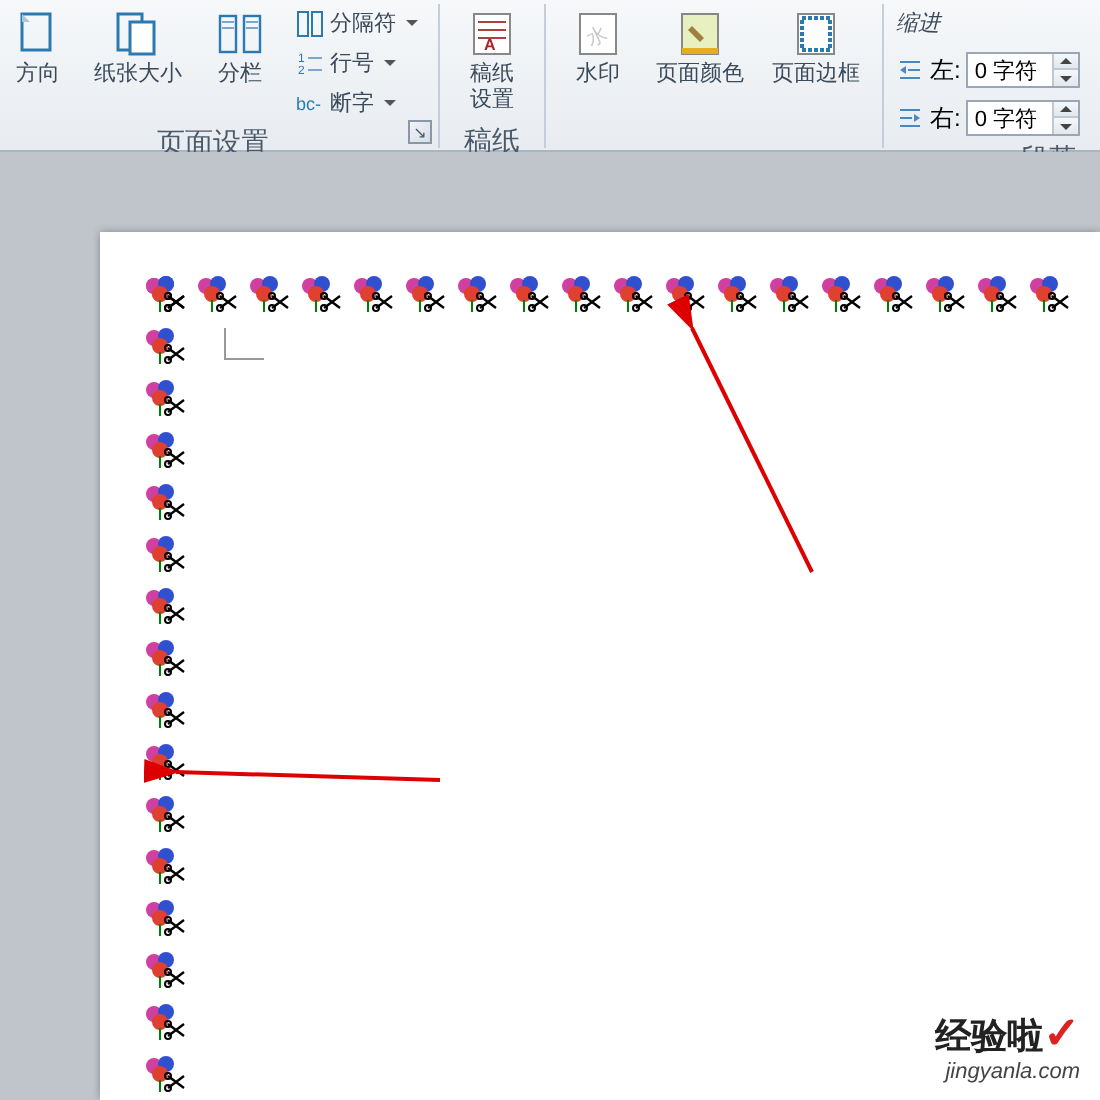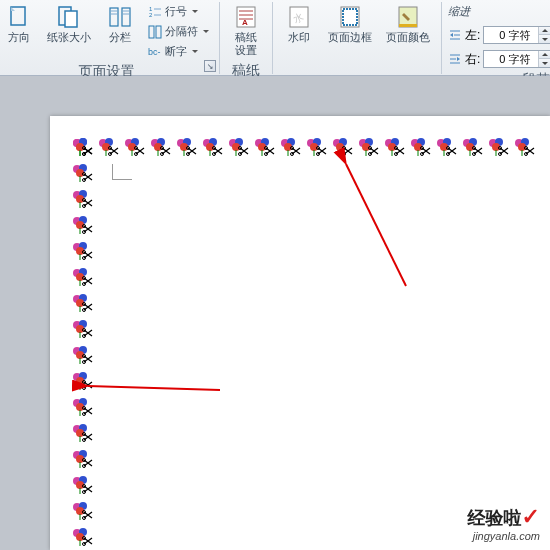--- a/index.html
+++ b/index.html
@@ -96,21 +96,20 @@
       border: 1px solid #9aa7b6;
       height: 18px;
     }
     .spinner input {
       width: 42px;
       border: none;
       font-size: 11px;
       padding: 0 3px;
       text-align: left;
       background: transparent;
-      margin-left: 12px;
     }
     .spinner-btns {
       display: flex;
       flex-direction: column;
       border-left: 1px solid #c0c8d2;
     }
     .spinner-btns span {
       width: 12px; height: 8px;
       display: flex; align-items: center; justify-content: center;
       cursor: pointer;
@@ -235,34 +234,34 @@
               <line x1="5" y1="9" x2="11" y2="9" stroke="#7aa8d0"></line>
               <line x1="17" y1="6" x2="23" y2="6" stroke="#7aa8d0"></line>
               <line x1="17" y1="9" x2="23" y2="9" stroke="#7aa8d0"></line>
             </svg>
         </span>
         <span class="label">分栏</span>
       </div>
       <div class="small-btn-stack">
         <div class="small-btn">
           <span class="small-icon"><svg viewBox="0 0 14 14">
+                <rect x="1" y="1" width="5" height="12" fill="none" stroke="#2a7ab0"></rect>
+                <rect x="8" y="1" width="5" height="12" fill="none" stroke="#2a7ab0"></rect>
+              </svg></span>
+          <span>分隔符</span>
+          <span class="dropdown-arrow"></span>
+        </div>
+        <div class="small-btn">
+          <span class="small-icon"><svg viewBox="0 0 14 14">
                 <text x="1" y="6" font-size="6" fill="#2a7ab0">1</text>
                 <text x="1" y="12" font-size="6" fill="#2a7ab0">2</text>
                 <line x1="6" y1="4" x2="13" y2="4" stroke="#7aa8d0"></line>
                 <line x1="6" y1="10" x2="13" y2="10" stroke="#7aa8d0"></line>
               </svg></span>
           <span>行号</span>
-          <span class="dropdown-arrow"></span>
-        </div>
-        <div class="small-btn">
-          <span class="small-icon"><svg viewBox="0 0 14 14">
-                <rect x="1" y="1" width="5" height="12" fill="none" stroke="#2a7ab0"></rect>
-                <rect x="8" y="1" width="5" height="12" fill="none" stroke="#2a7ab0"></rect>
-              </svg></span>
-          <span>分隔符</span>
           <span class="dropdown-arrow"></span>
         </div>
         <div class="small-btn">
           <span class="small-icon"><svg viewBox="0 0 14 14">
                 <text x="0" y="10" font-size="9" fill="#2a7ab0">bc-</text>
               </svg></span>
           <span>断字</span>
           <span class="dropdown-arrow"></span>
         </div>
       </div>
@@ -297,35 +296,35 @@
           <svg viewBox="0 0 28 24">
               <rect x="5" y="2" width="18" height="20" fill="#fff" stroke="#888"></rect>
               <text x="8" y="16" font-size="10" fill="#c8c8c8" transform="rotate(-25 14 12)">水</text>
             </svg>
         </span>
         <span class="label">水印</span>
       </div>
       <div class="big-btn">
         <span class="icon">
           <svg viewBox="0 0 28 24">
-              <rect x="5" y="2" width="18" height="20" fill="#fff" stroke="#888"></rect>
-              <rect x="7" y="4" width="14" height="16" fill="none" stroke="#2a7ab0" stroke-width="2" stroke-dasharray="2 1"></rect>
-            </svg>
-        </span>
-        <span class="label">页面边框</span>
-      </div>
-      <div class="big-btn">
-        <span class="icon">
-          <svg viewBox="0 0 28 24">
               <rect x="5" y="2" width="18" height="20" fill="#e8f0c0" stroke="#888"></rect>
               <path d="M10 8 L16 14 L14 16 L8 10 Z" fill="#a08040"></path>
               <rect x="5" y="19" width="18" height="3" fill="#e0b020"></rect>
             </svg>
         </span>
         <span class="label">页面颜色</span>
+      </div>
+      <div class="big-btn">
+        <span class="icon">
+          <svg viewBox="0 0 28 24">
+              <rect x="5" y="2" width="18" height="20" fill="#fff" stroke="#888"></rect>
+              <rect x="7" y="4" width="14" height="16" fill="none" stroke="#2a7ab0" stroke-width="2" stroke-dasharray="2 1"></rect>
+            </svg>
+        </span>
+        <span class="label">页面边框</span>
       </div>
     </div>
   </div>
 
   <div class="ribbon-group" style="border-right:none;">
     <div class="group-content" style="flex-direction:column;align-items:flex-start;padding-top:2px;">
       <div style="font-size:11px;color:#3a4a5a;margin-bottom:2px;font-style:italic;">缩进</div>
       <div class="indent-row">
         <span class="small-icon"><svg viewBox="0 0 14 14">
               <line x1="2" y1="3" x2="12" y2="3" stroke="#4a88c0"></line>

